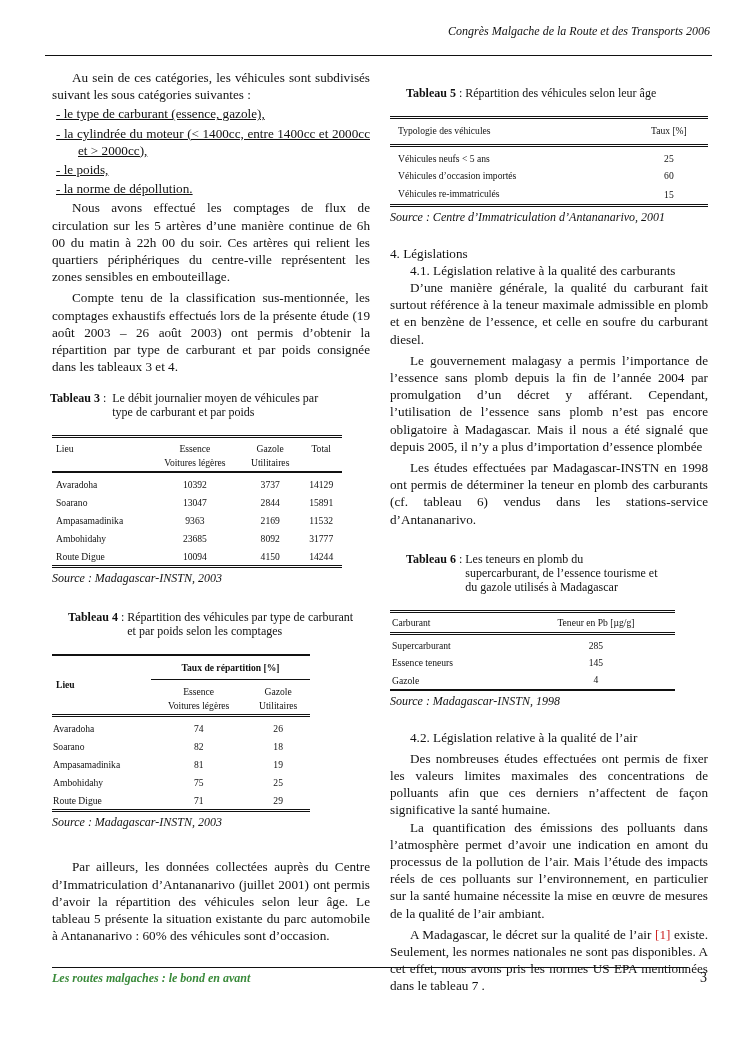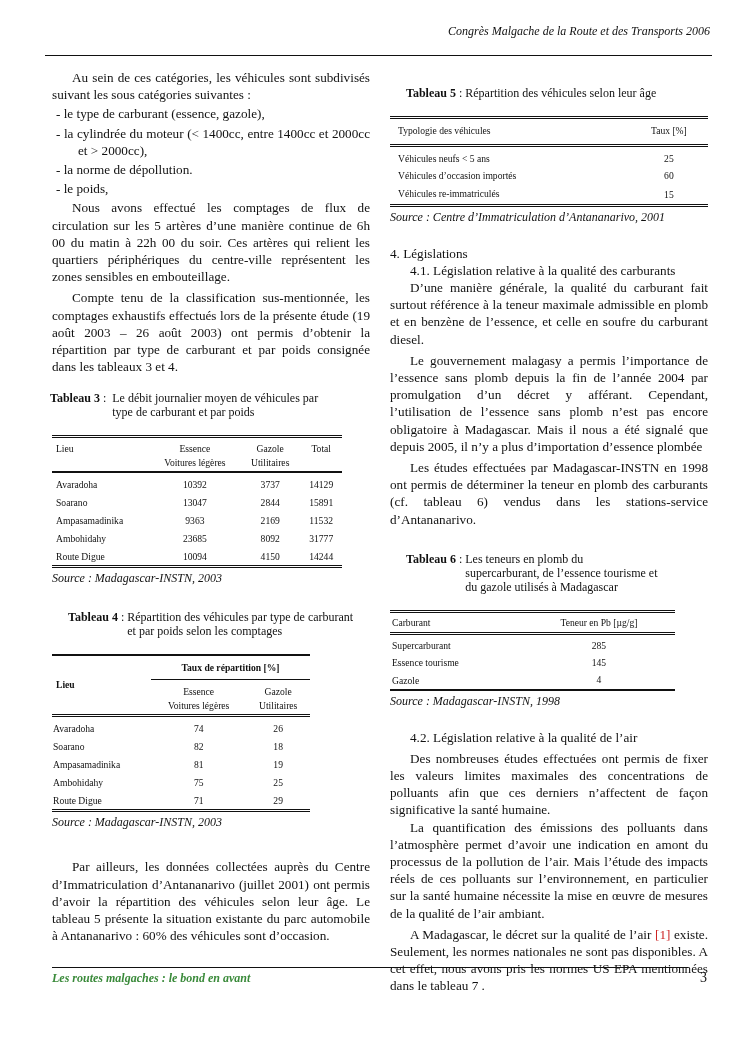--- a/index.html
+++ b/index.html
@@ -18,21 +18,21 @@
   }
   .col { position: absolute; top: 69px; }
   .col-left { left: 52px; width: 318px; }
   .col-right { left: 390px; width: 318px; }
 
   p.body {
     margin: 0; font-size: 13.2px; line-height: 17.2px;
     text-align: justify; text-indent: 20px;
   }
   p.body.gap { margin-top: 4px; }
-  .bullet { font-size: 13.2px; line-height: 17.2px; margin: 2px 0 2px 4px; text-align: justify; }
+  .bullet { font-size: 13.2px; line-height: 17.2px; margin: 2px 0 2px 4px; text-align: justify; text-decoration: underline; }
   .bullet.hang { padding-left: 22px; text-indent: -22px; }
 
   .caption { font-size: 12px; line-height: 14px; margin: 16px; display: flex; }
   .caption b { font-weight: bold; white-space: nowrap; }
   .caption .cap-text { flex: 1; }
 
   table.dt {
     border-collapse: collapse; font-size: 9.6px; line-height: 14px;
     margin-top: 3px;
   }
@@ -60,22 +60,22 @@
 </head>
 <body>
 
 <div class="header-title">Congrès Malgache de la Route et des Transports 2006</div>
 <div class="header-rule"></div>
 
 <div class="col col-left">
   <p class="body">Au sein de ces catégories, les véhicules sont subdivisés suivant les sous catégories suivantes :</p>
   <div class="bullet">- le type de carburant (essence, gazole),</div>
   <div class="bullet hang">-  la cylindrée du moteur (&lt; 1400cc, entre 1400cc et 2000cc et &gt; 2000cc),</div>
+  <div class="bullet">- le poids,</div>
   <div class="bullet">- la norme de dépollution.</div>
-  <div class="bullet">- le poids,</div>
   <p class="body">Nous avons effectué les comptages de flux de circulation sur les 5 artères d’une manière continue de 6h 00 du matin à 22h 00 du soir. Ces artères qui relient les quartiers périphériques du  centre-ville représentent les zones sensibles en embouteillage.</p>
   <p class="body gap">Compte tenu de la classification sus-mentionnée, les comptages exhaustifs effectués lors de la présente étude (19 août 2003 – 26 août 2003) ont permis d’obtenir la répartition par type de carburant et par poids consignée dans les tableaux 3 et 4.</p>
 
   <div style="margin-top:8px; width:290px;">
     <div class="caption" style="margin-left:-2px;">
       <b>Tableau 3</b>
       <span style="white-space:pre;"> :  </span>
       <span class="cap-text">Le débit journalier moyen de véhicules par type de carburant et par poids</span>
     </div>
     <table class="dt" style="width:290px;">
@@ -229,21 +229,21 @@
       <tbody>
           <tr class="dbl-top" style="border-bottom:3px double #111;">
         <td style="padding:3px 2px 2px;">Carburant</td>
         <td class="num" style="padding:3px 2px 2px;">Teneur en Pb [µg/g]</td>
       </tr>
       <tr>
             <td style="padding:4px 2px 1px;">Supercarburant</td>
             <td class="num" style="padding-top:4px;">285</td>
           </tr>
       <tr>
-            <td style="padding:2px 2px;">Essence tourisme</td>
+            <td style="padding:2px 2px;">Essence teneurs</td>
             <td class="num">145</td>
           </tr>
       <tr style="border-bottom:2.5px solid #111;">
             <td style="padding:2px 2px 1px;">Gazole</td>
             <td class="num">4</td>
           </tr>
     </tbody>
       </table>
     <div class="source">Source : Madagascar-INSTN, 1998</div>
   </div>

